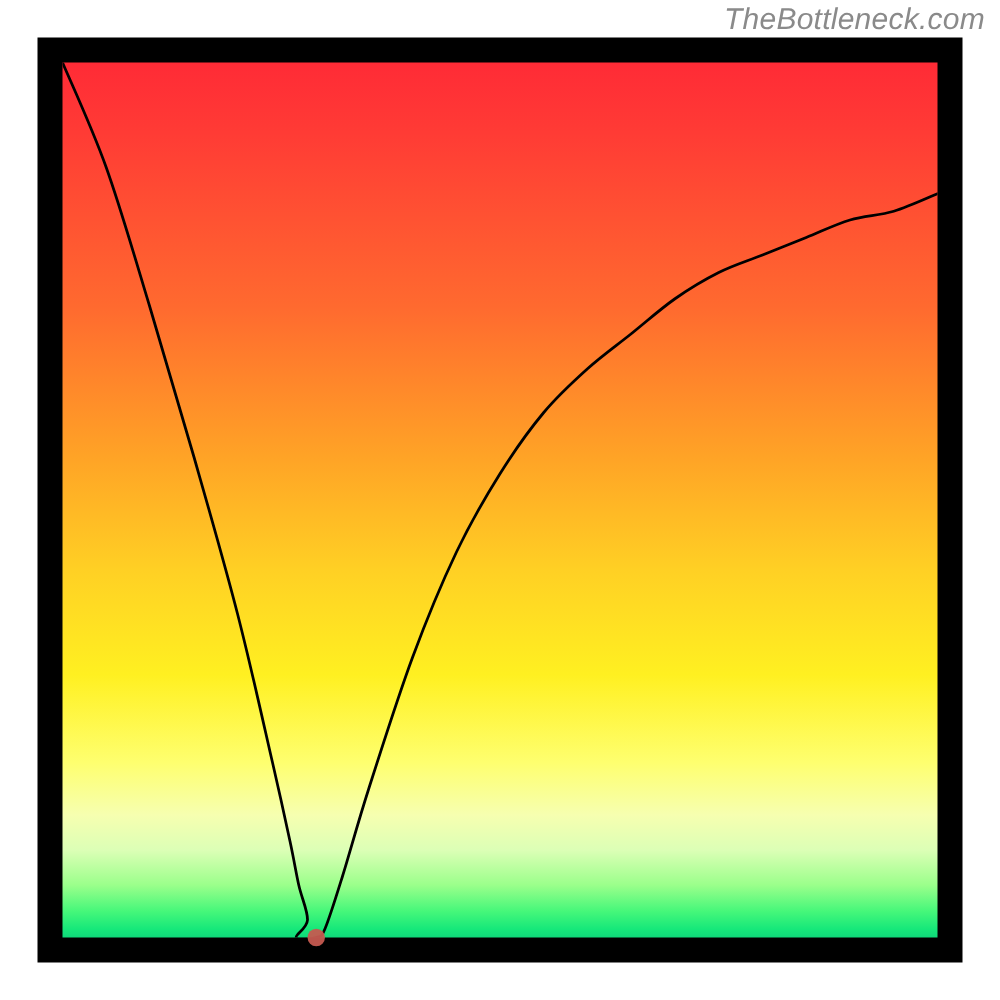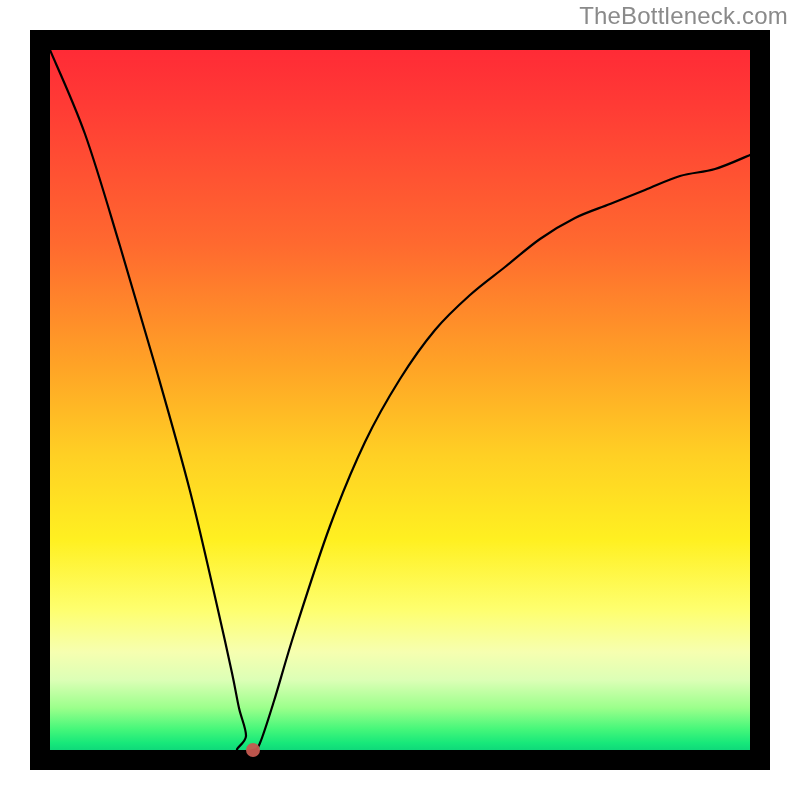--- a/index.html
+++ b/index.html
@@ -7,20 +7,21 @@
     padding: 0;
     width: 800px;
     height: 800px;
     background: #ffffff;
     overflow: hidden;
   }
   .container {
     position: relative;
     width: 800px;
     height: 644px;
+    font-style: italic;
   }
   .watermark {
     position: absolute;
     top: 2px;
     right: 12px;
     font-family: Arial, Helvetica, sans-serif;
     font-size: 24px;
     color: #8a8a8a;
     letter-spacing: 0.2px;
     z-index: 5;

